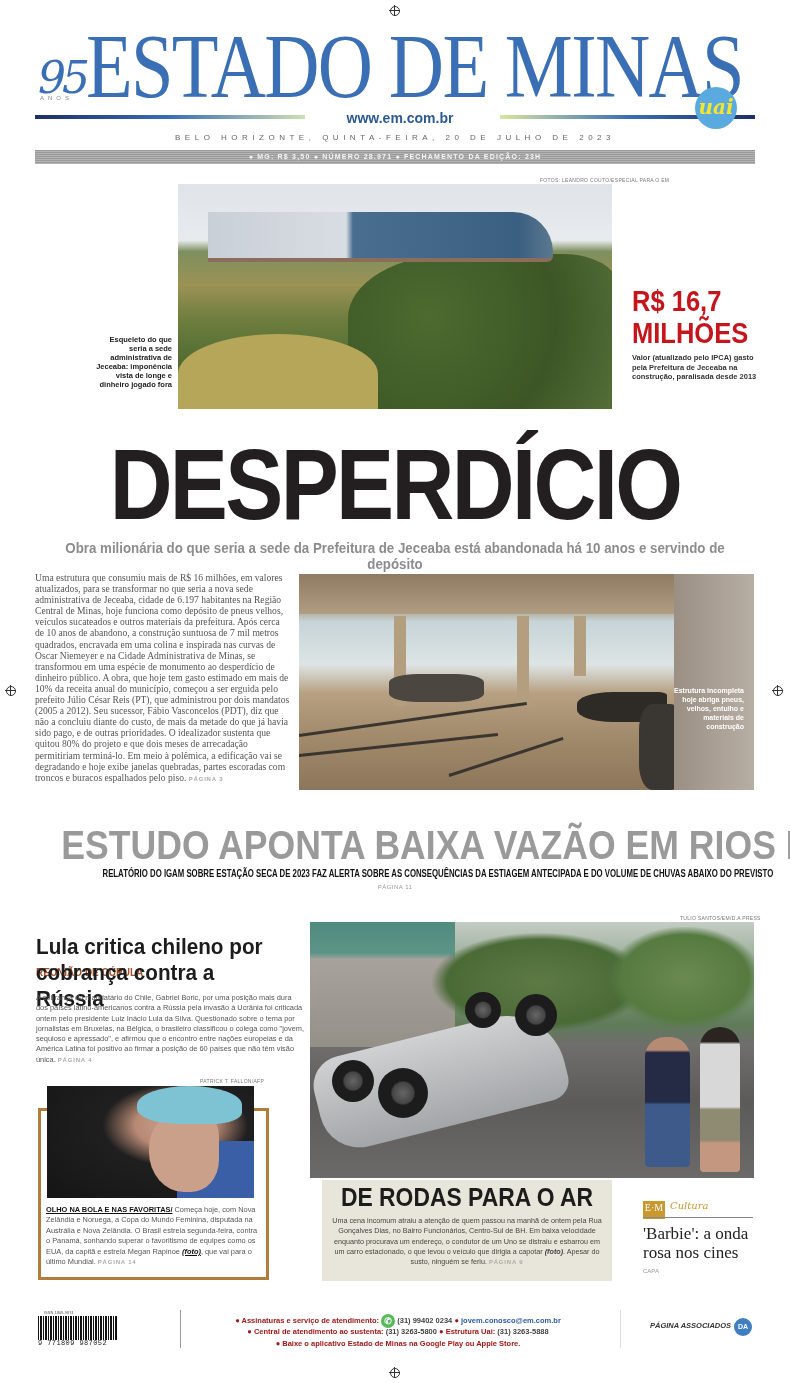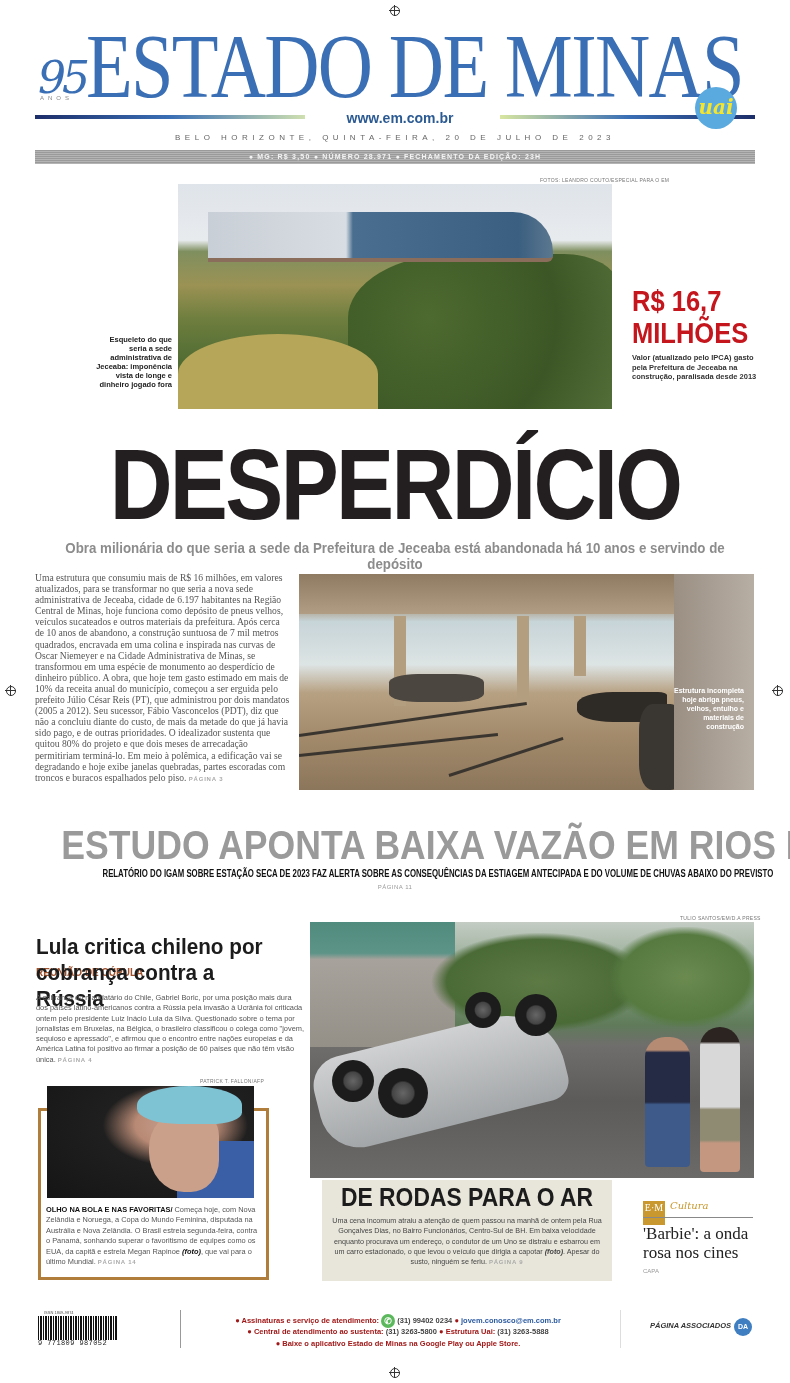--- a/index.html
+++ b/index.html
@@ -51,35 +51,35 @@
   .lula-title { left: 36px; top: 934px; width: 270px; font-size: 22.5px; line-height: 26px; font-weight: bold; color: #1c1c1c; transform: scaleX(0.92); transform-origin: left top; }
   .lula-text { left: 36px; top: 993px; width: 268px; font-size: 7.4px; line-height: 10.3px; color: #555; }
 
   .box-frame { left: 38px; top: 1108px; width: 231px; height: 172px; border: 3px solid #b07d3a; }
   .rapinoe-credit { left: 200px; top: 1078px; }
   .rapinoe-photo { left: 47px; top: 1086px; width: 207px; height: 112px; background: radial-gradient(ellipse at 62% 35%, #c7a08e 0%, #b88a75 22%, #1f1f1f 40%, #151515 100%); overflow: hidden; }
   .rap-hair { left: 90px; top: 0; width: 105px; height: 38px; background: #7ec3d4; border-radius: 50% 50% 30% 40%; }
   .rap-hood { left: 130px; top: 55px; width: 90px; height: 70px; background: #3b5fa6; border-radius: 40% 0 0 0; }
   .rap-face { left: 102px; top: 26px; width: 70px; height: 80px; background: #caa08a; border-radius: 45% 30% 40% 50%; }
   .rapinoe-text { left: 46px; top: 1205px; width: 216px; font-size: 7.4px; line-height: 10.4px; color: #555; }
-  .rapinoe-text b { color: #111; }
+  .rapinoe-text b { color: #111; text-decoration: underline; }
 
   .car-credit { left: 680px; top: 915px; }
   .car-photo { left: 310px; top: 922px; width: 444px; height: 256px; background: linear-gradient(180deg, #c4ccc4 0%, #7e9b7c 25%, #5f7b59 40%, #6f6e6c 48%, #5c5b5a 70%, #6b6a69 100%); overflow: hidden; }
   .car-bldg { left: 0; top: 0; width: 145px; height: 125px; background: linear-gradient(180deg, #4f8b7e 0%, #5e9488 25%, #a7a39c 30%, #948f87 100%); }
   .car-body { left: 5px; top: 110px; width: 250px; height: 95px; background: linear-gradient(180deg, #cfd1d2, #a3a6a8); border-radius: 30px 60px 20px 40px; transform: rotate(-14deg); }
   .car-wheel { width: 42px; height: 42px; border-radius: 50%; background: radial-gradient(circle, #666 0%, #444 30%, #1c1c1c 35%, #1c1c1c 100%); }
   .man1 { left: 335px; top: 115px; width: 45px; height: 130px; background: linear-gradient(180deg, #b58b73 0%, #b58b73 10%, #252b45 12%, #252b45 50%, #3d5a8a 52%, #3d5a8a 100%); border-radius: 20px 20px 4px 4px; }
   .man2 { left: 390px; top: 105px; width: 40px; height: 145px; background: linear-gradient(180deg, #2c2420 0%, #2c2420 10%, #d8d8d8 12%, #d8d8d8 55%, #8f8a72 57%, #8f8a72 78%, #c49780 80%, #c49780 100%); border-radius: 20px 20px 4px 4px; }
 
   .rodas-box { left: 322px; top: 1180px; width: 290px; height: 101px; background: #e8e6da; }
   .rodas-title { left: 322px; top: 1182px; width: 290px; text-align: center; font-size: 26px; font-weight: bold; color: #1c1c1c; transform: scaleX(0.88); transform-origin: center top; white-space: nowrap; }
   .rodas-text { left: 330px; top: 1216px; width: 274px; text-align: center; font-size: 7.2px; line-height: 10.3px; color: #444; }
 
-  .em-badge { left: 643px; top: 1201px; width: 22px; height: 24px; background: #c9982e; color: #fff; font-family: "Liberation Serif", serif; font-size: 10px; text-align: center; line-height: 14px; }
+  .em-badge { left: 643px; top: 1201px; width: 22px; height: 18px; background: #c9982e; color: #fff; font-family: "Liberation Serif", serif; font-size: 10px; text-align: center; line-height: 14px; }
   .cultura-label { left: 670px; top: 1200px; font-family: "DejaVu Serif", serif; font-style: italic; font-size: 10px; color: #c9982e; }
   .cultura-rule { left: 643px; top: 1217px; width: 110px; height: 1px; background: #888; }
   .barbie-title { left: 643px; top: 1224px; width: 120px; font-family: "Liberation Serif", serif; font-size: 17px; line-height: 19px; color: #222; }
   .barbie-page { left: 643px; top: 1268px; font-size: 6px; color: #999; }
 
   .barcode { left: 38px; top: 1316px; width: 80px; height: 24px; background: repeating-linear-gradient(90deg, #111 0px, #111 1px, #fff 1px, #fff 2px, #111 2px, #111 4px, #fff 4px, #fff 5px); }
   .barcode-top { left: 44px; top: 1310px; font-size: 4px; color: #555; }
   .barcode-num { left: 38px; top: 1339px; font-size: 7px; font-family: "Liberation Mono", monospace; color: #222; letter-spacing: 0.4px; }
   .footer-div1 { left: 180px; top: 1310px; width: 1px; height: 38px; background: #999; }
   .footer-div2 { left: 620px; top: 1310px; width: 1px; height: 38px; background: #ddd; }

